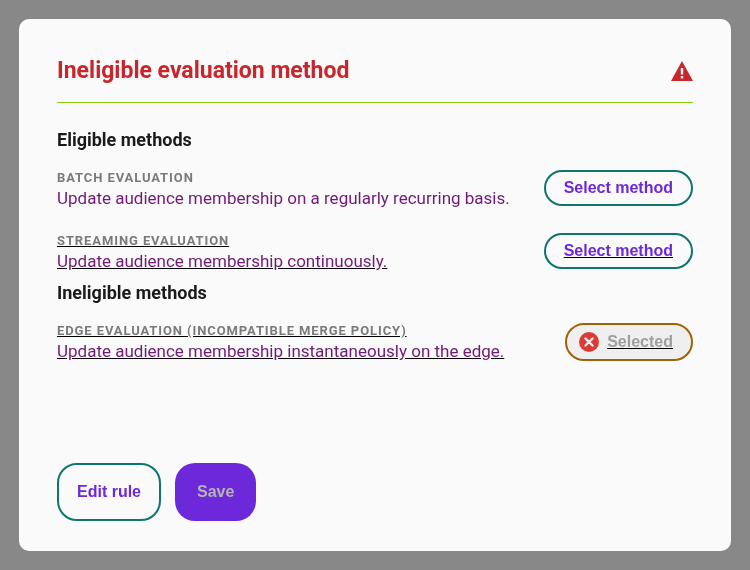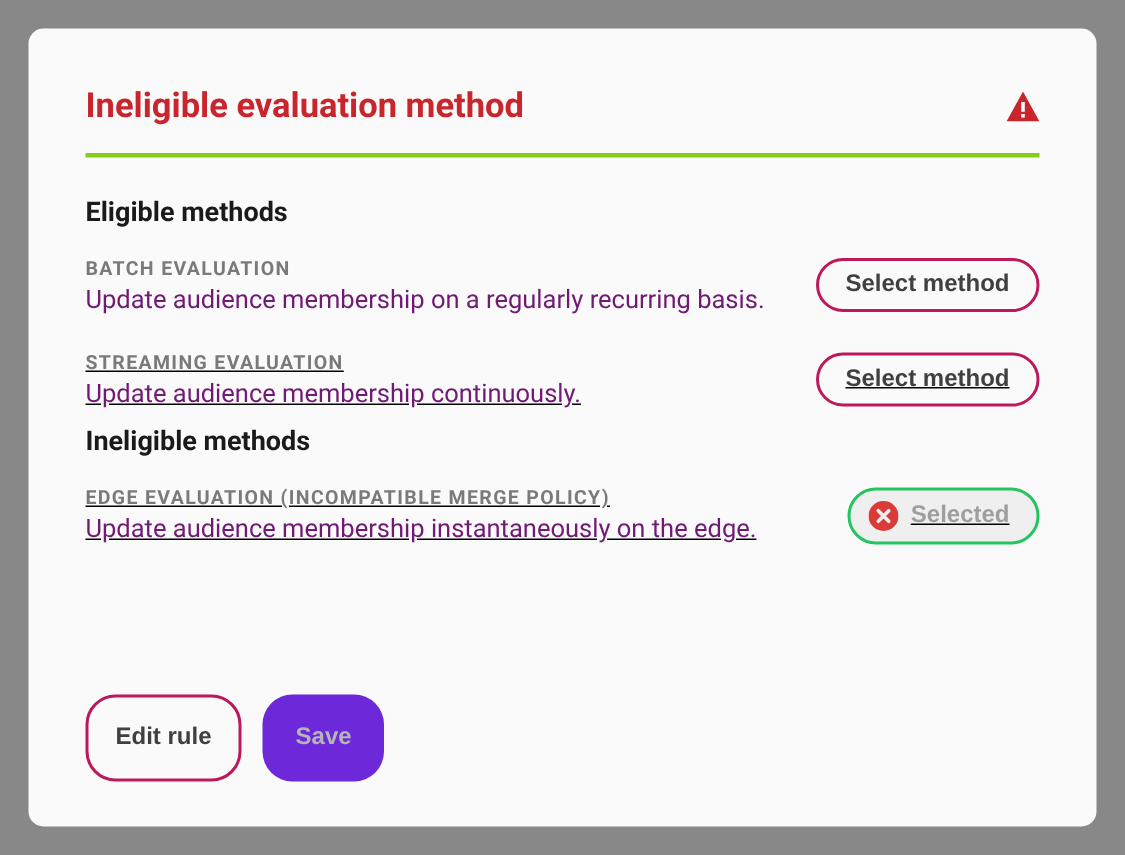--- a/index.html
+++ b/index.html
@@ -23,21 +23,21 @@
       height: 532px;
       padding: 38px 38px 30px 38px;
       display: flex;
       flex-direction: column;
     }
     .dialog-header {
       display: flex;
       align-items: center;
       justify-content: space-between;
       padding-bottom: 18px;
-      border-bottom: 3px solid #84cc16;
+      border-bottom: 1px solid #84cc16;
       margin-bottom: 26px;
     }
     .dialog-title {
       color: #c9252d;
       font-size: 23px;
       font-weight: 700;
     }
     .warning-icon svg {
       display: block;
     }
@@ -80,25 +80,25 @@
       font-weight: 700;
       padding: 7px 18px;
       cursor: pointer;
       background: transparent;
       white-space: nowrap;
       display: inline-flex;
       align-items: center;
       justify-content: center;
     }
     .btn-outline {
-      border: 2px solid #be185d;
-      color: #404040;
+      border: 2px solid #0f766e;
+      color: #6d28d9;
     }
     .btn-selected-error {
-      border: 2px solid #22c55e;
+      border: 2px solid #a16207;
       background: #efefef;
       color: #9e9e9e;
       padding: 7px 18px 7px 12px;
       gap: 8px;
       cursor: default;
     }
     .btn-selected-error svg {
       display: block;
     }
     .section2 {

